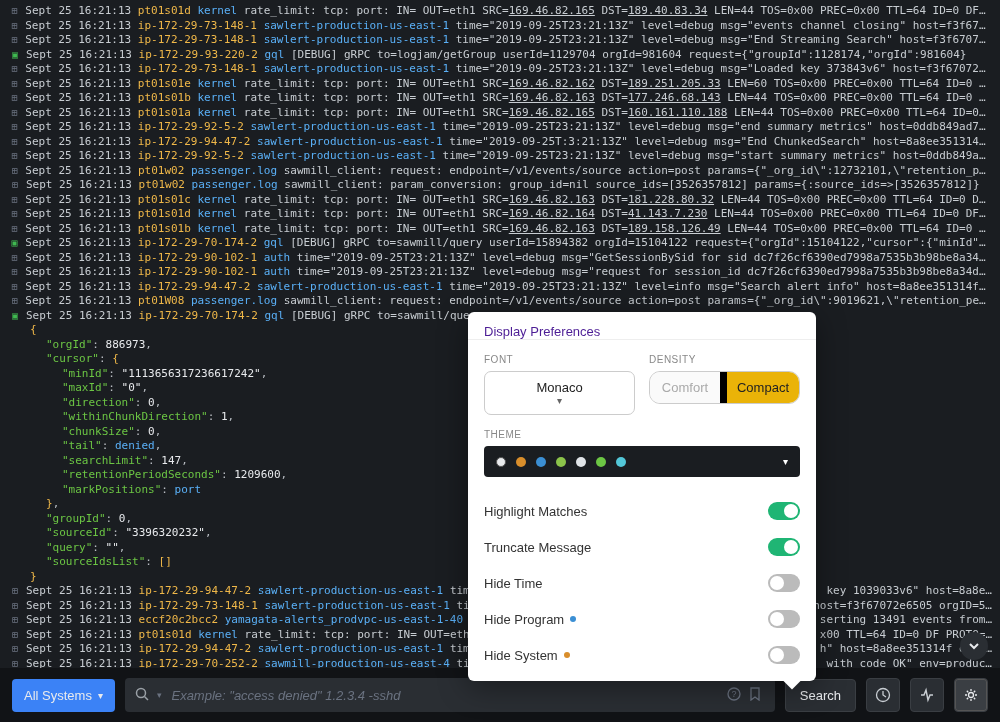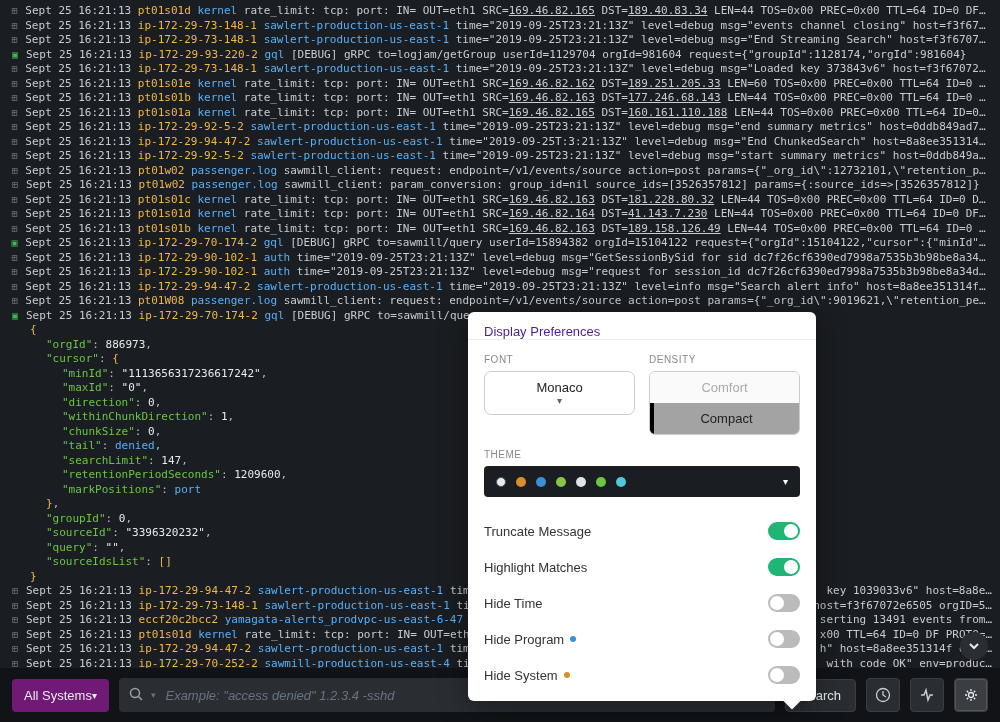--- a/index.html
+++ b/index.html
@@ -91,33 +91,32 @@
   padding: 8px 10px;
   display: flex;
   justify-content: space-between;
   align-items: center;
   cursor: pointer;
   flex-direction: column;
 }
 .density-group {
   display: flex;
   border: 1px solid #ccc;
-  border-radius: 6px;
+  border-radius: 11px;
   overflow: hidden;
-  flex-direction: column;
 }
 .density-btn {
   flex: 1;
   padding: 8px 10px;
   text-align: center;
   cursor: pointer;
   font-size: 13px;
 }
 .density-btn.inactive { color: #aaa; background: #fafafa; }
-.density-btn.active { color: #222; background: #a3a3a3; border-left: 4px solid #000000; }
+.density-btn.active { color: #222; background: #eab308; border-left: 7px solid #000000; }
 .theme-bar {
   background: #1a1d21;
   border-radius: 4px;
   padding: 10px 12px;
   display: flex;
   align-items: center;
   gap: 10px;
   margin-bottom: 16px;
   cursor: pointer;
 }
@@ -187,26 +186,27 @@
   right: 0;
   height: 54px;
   background: #111316;
   display: flex;
   align-items: center;
   padding: 0 12px;
   gap: 10px;
   font-family: -apple-system, BlinkMacSystemFont, "Segoe UI", sans-serif;
 }
 .systems-btn {
-  background: #701a75;
+  background: #3b82f6;
   color: #e8eaed;
   padding: 9px 12px;
   border-radius: 4px;
   display: flex;
   align-items: center;
+  gap: 6px;
   cursor: pointer;
   font-size: 13px;
 }
 .search-bar {
   flex: 1;
   background: #2a2e33;
   border-radius: 4px;
   display: flex;
   align-items: center;
   padding: 0 10px;
@@ -440,21 +440,21 @@
         <span class="gutter">
           <span class="plus">⊞</span>
         </span>
         <span style="overflow: hidden; text-overflow: ellipsis;"><span class="ts">Sept 25 16:21:13</span> <span class="host">ip-172-29-73-148-1</span> <span class="prog">sawlert-production-us-east-1</span> <span class="msg">time="2</span></span>
         <span class="msg" style="margin-left: auto; padding-left: 16px;">host=f3f67072e6505 orgID=5…</span>
       </div>
       <div class="log-line">
         <span class="gutter">
           <span class="plus">⊞</span>
         </span>
-        <span style="overflow: hidden; text-overflow: ellipsis;"><span class="ts">Sept 25 16:21:13</span> <span class="host">eccf20c2bcc2</span> <span class="prog">yamagata-alerts_prodvpc-us-east-6-47</span> <span class="msg">INFO a</span></span>
+        <span style="overflow: hidden; text-overflow: ellipsis;"><span class="ts">Sept 25 16:21:13</span> <span class="host">eccf20c2bcc2</span> <span class="prog">yamagata-alerts_prodvpc-us-east-1-40</span> <span class="msg">INFO a</span></span>
         <span class="msg" style="margin-left: auto; padding-left: 16px;">serting 13491 events from…</span>
       </div>
       <div class="log-line">
         <span class="gutter">
           <span class="plus">⊞</span>
         </span>
         <span style="overflow: hidden; text-overflow: ellipsis;"><span class="ts">Sept 25 16:21:13</span> <span class="host">pt01s01d</span> <span class="prog">kernel</span> <span class="msg">rate_limit: tcp: port: IN= OUT=eth1 SRC</span></span>
         <span class="msg" style="margin-left: auto; padding-left: 16px;">x00 TTL=64 ID=0 DF PROTO=…</span>
       </div>
       <div class="log-line">
@@ -499,25 +499,25 @@
         <span class="theme-dot" style="background: rgb(217, 142, 43);"></span>
         <span class="theme-dot" style="background: rgb(59, 143, 212);"></span>
         <span class="theme-dot" style="background: rgb(139, 195, 74);"></span>
         <span class="theme-dot" style="background: rgb(224, 228, 232);"></span>
         <span class="theme-dot" style="background: rgb(108, 198, 68);"></span>
         <span class="theme-dot" style="background: rgb(83, 199, 216);"></span>
         <span class="theme-chevron">▾</span>
     </div>
     <div id="toggles">
         <div class="toggle-row">
+          <div class="toggle-label">Highlight Matches</div>
+          <div class="switch on"></div>
+        </div>
+        <div class="toggle-row">
           <div class="toggle-label">Truncate Message</div>
-          <div class="switch on"></div>
-        </div>
-        <div class="toggle-row">
-          <div class="toggle-label">Highlight Matches</div>
           <div class="switch on"></div>
         </div>
         <div class="toggle-row">
           <div class="toggle-label">Hide Time</div>
           <div class="switch off"></div>
         </div>
         <div class="toggle-row">
           <div class="toggle-label">Hide Program<span class="dot-ind" style="background: rgb(59, 143, 212);"></span></div>
           <div class="switch off"></div>
         </div>

